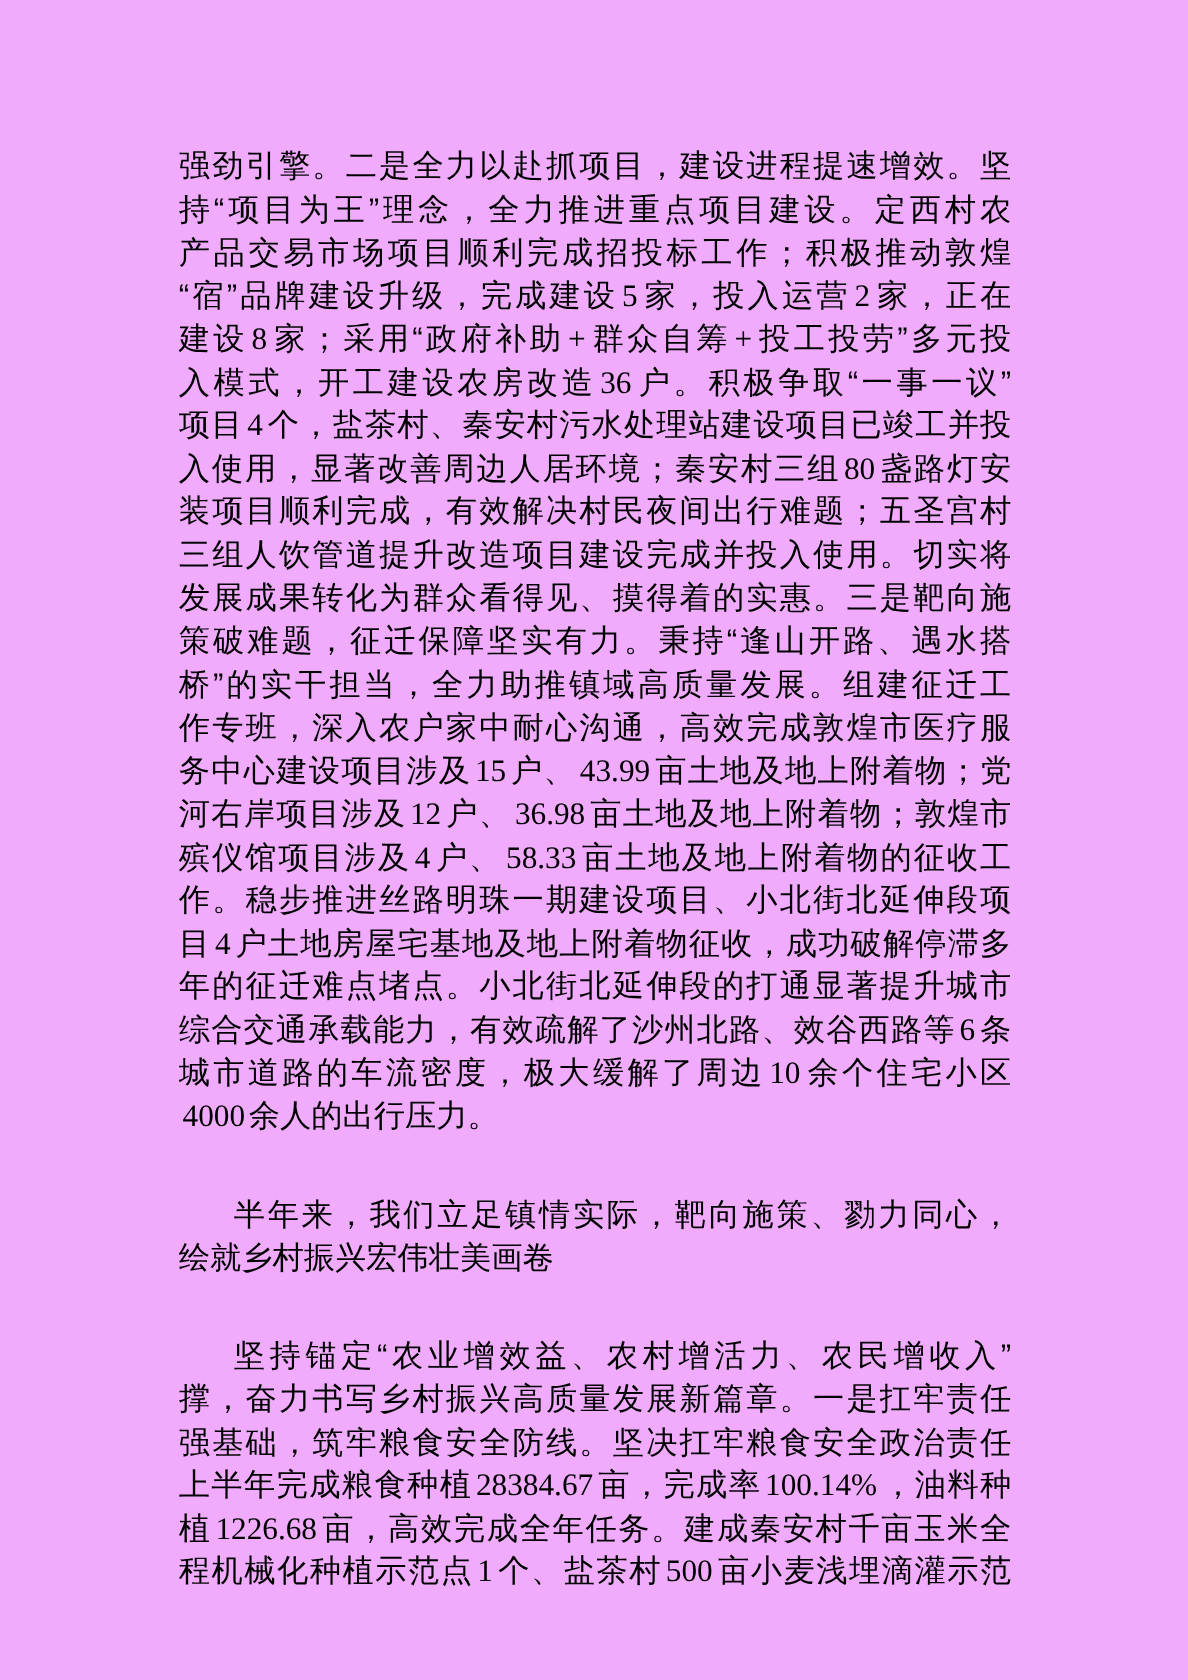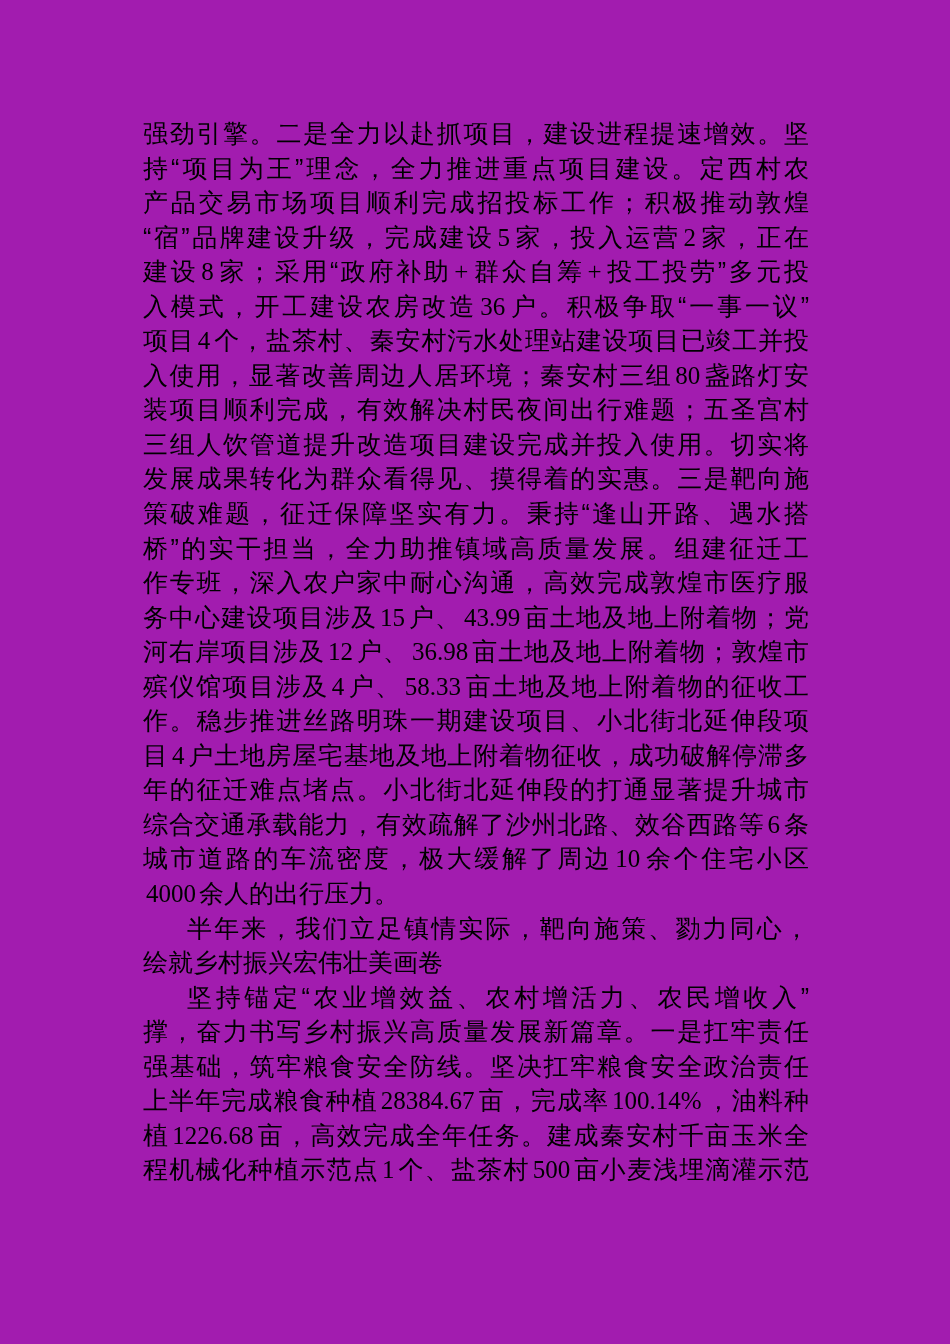--- a/index.html
+++ b/index.html
@@ -35,30 +35,31 @@
     text-align-last: justify;
     text-justify: inter-character;
     overflow: hidden;
   }
   .line.short {
     text-align: right;
     text-align-last: left;
   }
   .line.indent {
     text-indent: 44px;
+    margin-top: 44px;
   }
   .num {
     font-family: "Liberation Serif", serif;
     padding: 0 3px;
   }
 </style>
 </head>
 <body>
 
-<div class="page" style="background: #a21caf; color: rgb(0, 0, 0); text-decoration: underline;">
+<div class="page" style="background: #f0abfc; color: rgb(0, 0, 0); text-decoration: underline;">
   <div class="textblock">
       <div class="paragraph">
         <div class="line">强劲引擎。二是全力以赴抓项目，建设进程提速增效。坚</div>
         <div class="line">持“项目为王”理念，全力推进重点项目建设。定西村农</div>
         <div class="line">产品交易市场项目顺利完成招投标工作；积极推动敦煌</div>
         <div class="line">“宿”品牌建设升级，完成建设<span class="num">5</span>家，投入运营<span class="num">2</span>家，正在</div>
         <div class="line">建设<span class="num">8</span>家；采用“政府补助<span class="num">+</span>群众自筹<span class="num">+</span>投工投劳”多元投</div>
         <div class="line">入模式，开工建设农房改造<span class="num">36</span>户。积极争取“一事一议”</div>
         <div class="line">项目<span class="num">4</span>个，盐茶村、秦安村污水处理站建设项目已竣工并投</div>
         <div class="line">入使用，显著改善周边人居环境；秦安村三组<span class="num">80</span>盏路灯安</div>

